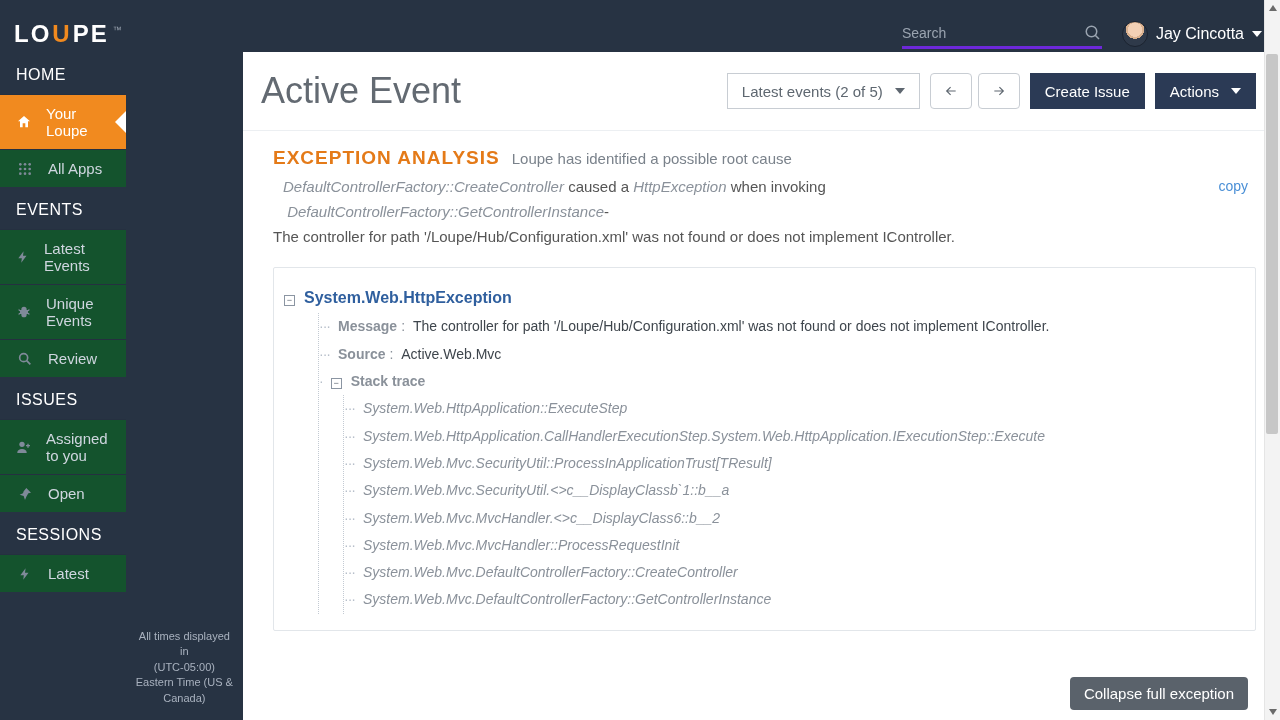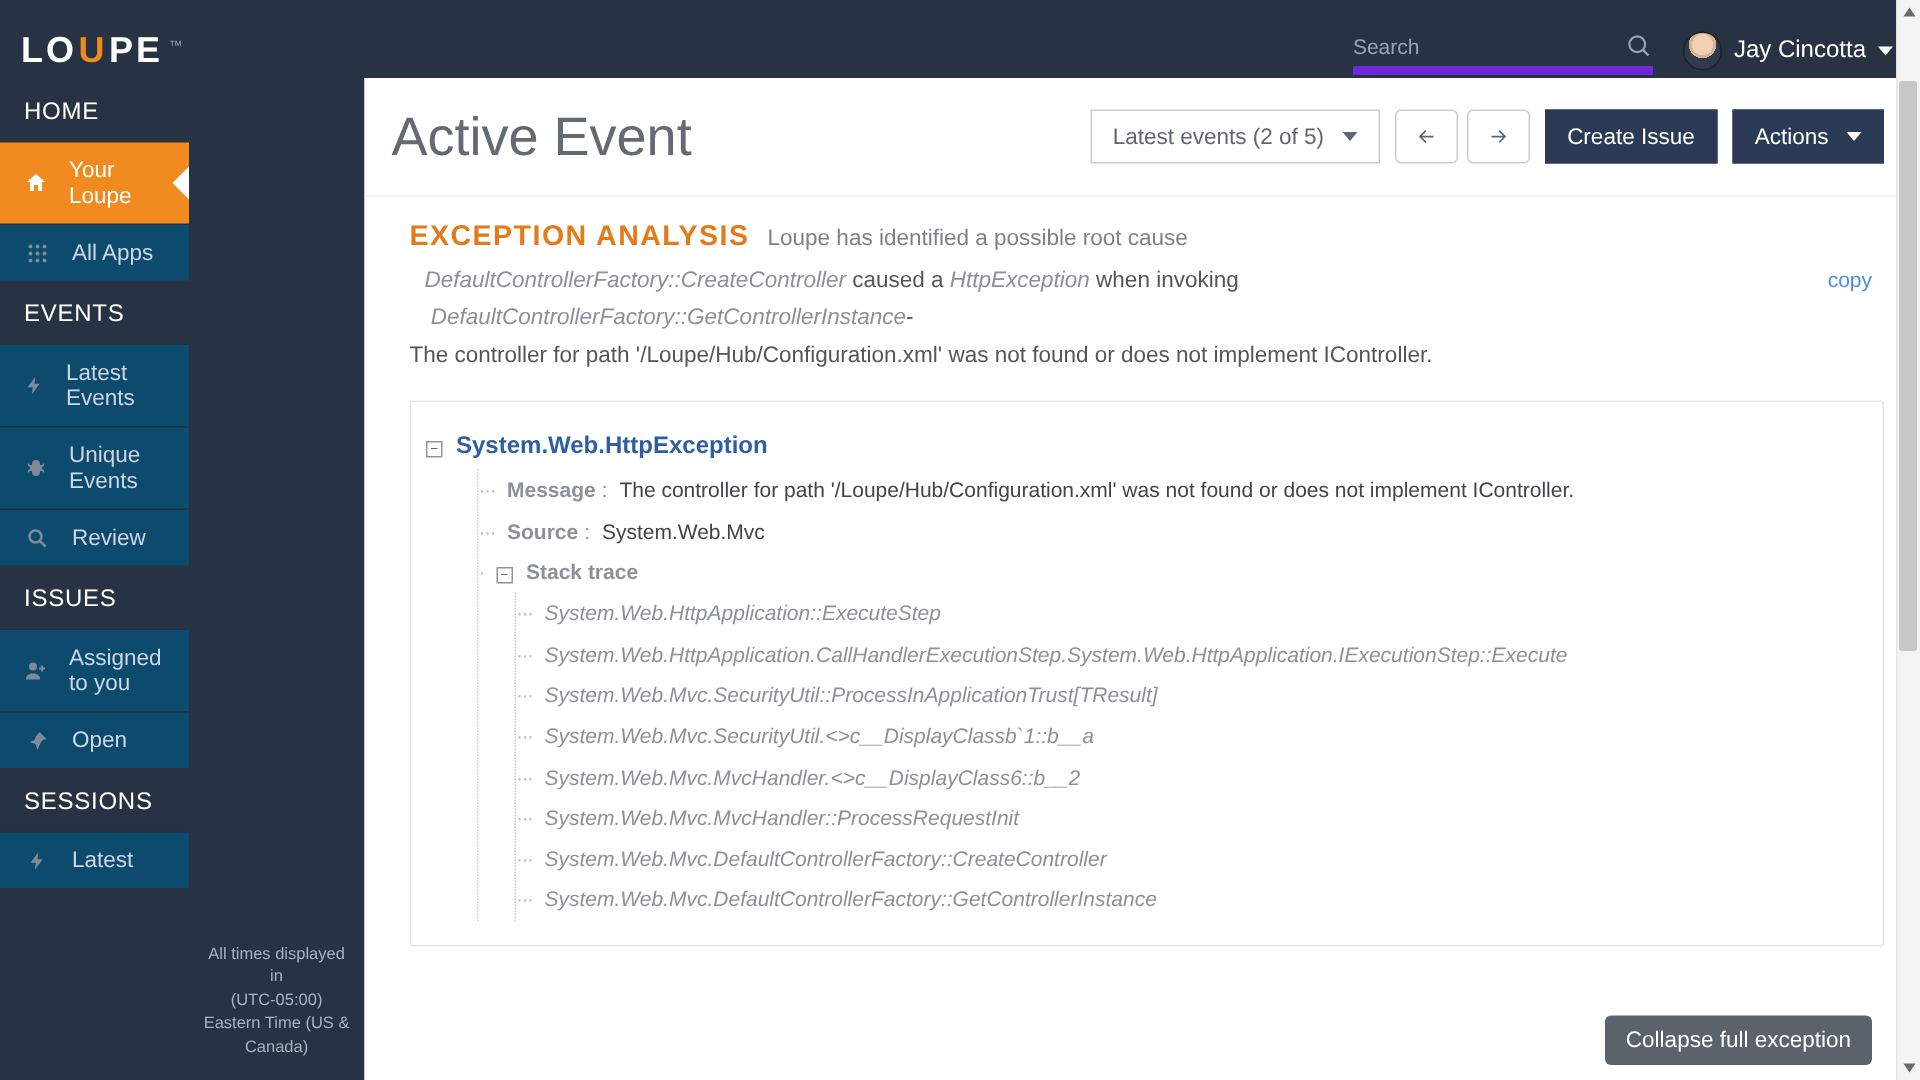--- a/index.html
+++ b/index.html
@@ -20,21 +20,21 @@
   display: flex;
   align-items: center;
   padding: 16px 18px 0 14px;
   color: #eef2f5;
 }
 .logo-box { display:flex; align-items:center; gap:1px; }
 .logo-txt { font-family: Arial Black, Arial, sans-serif; font-weight: 900; font-size: 24px; letter-spacing: 2px; color:#fff; }
 .logo-u { color:#f18a1f; }
 .logo-tm { font-size: 9px; color:#9aa4b0; margin-left:3px; margin-top:-8px; }
 .topbar-spacer { flex: 1; }
-.search-wrap { display:flex; align-items:center; border-bottom:6px solid #6d28d9; width: 200px; margin-right: 20px; padding: 4px 0; }
+.search-wrap { display:flex; align-items:center; border-bottom:3px solid #6d28d9; width: 200px; margin-right: 20px; padding: 4px 0; }
 .search-input {
   background: transparent; border: none; outline: none;
   color: #dfe4ea; font-size: 14px; flex:1;
   font-family: inherit;
 }
 .search-input::placeholder { color: #9aa4b0; }
 .search-ic { color:#9aa4b0; }
 .user-wrap { display:flex; align-items:center; gap:8px; cursor:pointer; }
 .avatar {
   width: 26px; height: 26px; border-radius: 50%;
@@ -54,21 +54,21 @@
   font-size: 15px;
 }
 .nav-spacer { height: 38px; }
 .nav-header {
   font-size: 16px; font-weight:400; letter-spacing:0.5px; color:#fff;
   padding: 14px 16px 10px 16px;
 }
 .nav-item {
   display:flex; align-items:center; gap:14px;
   padding: 10px 16px 10px 16px;
-  background:#0c4a6e; color:#cfd6df; cursor:pointer;
+  background:#14532d; color:#cfd6df; cursor:pointer;
   border-top:1px solid #253040;
 }
 .nav-item.active {
   background:#f18a1f; color:#fff; position:relative;
 }
 .nav-item.active::after{
   content:""; position:absolute; right:0; top:50%; transform:translateY(-50%);
   width:0;height:0;border-top:11px solid transparent;border-bottom:11px solid transparent;border-right:11px solid #fff;
 }
 .nav-ic { width:18px; display:flex; justify-content:center; color:#7f8a99; }
@@ -310,21 +310,21 @@
             <span style="margin-left:-10px; display:inline-block;">The controller for path '/Loupe/Hub/Configuration.xml' was not found or does not implement IController.</span>
           </div>
 
           <div class="tree-box">
             <div class="tree-row">
               <span class="tog">−</span>
               <span class="root-label">System.Web.HttpException</span>
             </div>
             <div class="lvl1" id="tree-fields">
                 <div class="tree-row"><span class="dots">···</span><span class="field-label">Message</span><span class="field-sep"> : </span>&nbsp;<span class="field-val">The controller for path '/Loupe/Hub/Configuration.xml' was not found or does not implement IController.</span></div>
-                <div class="tree-row"><span class="dots">···</span><span class="field-label">Source</span><span class="field-sep"> : </span>&nbsp;<span class="field-val">System.Web.Mvc</span></div>
+                <div class="tree-row"><span class="dots">···</span><span class="field-label">Source</span><span class="field-sep"> : </span>&nbsp;<span class="field-val">Active.Web.Mvc</span></div>
                 <div class="tree-row">
                   <span class="dots">·</span>
                   <span class="tog">−</span>
                   <span class="sect-label">Stack trace</span>
                 </div>
                 <div class="lvl2">
                   <div class="tree-row">
                     <span class="dots">···</span>
                     <span class="trace-line">System.Web.HttpApplication::ExecuteStep</span>
                   </div>

